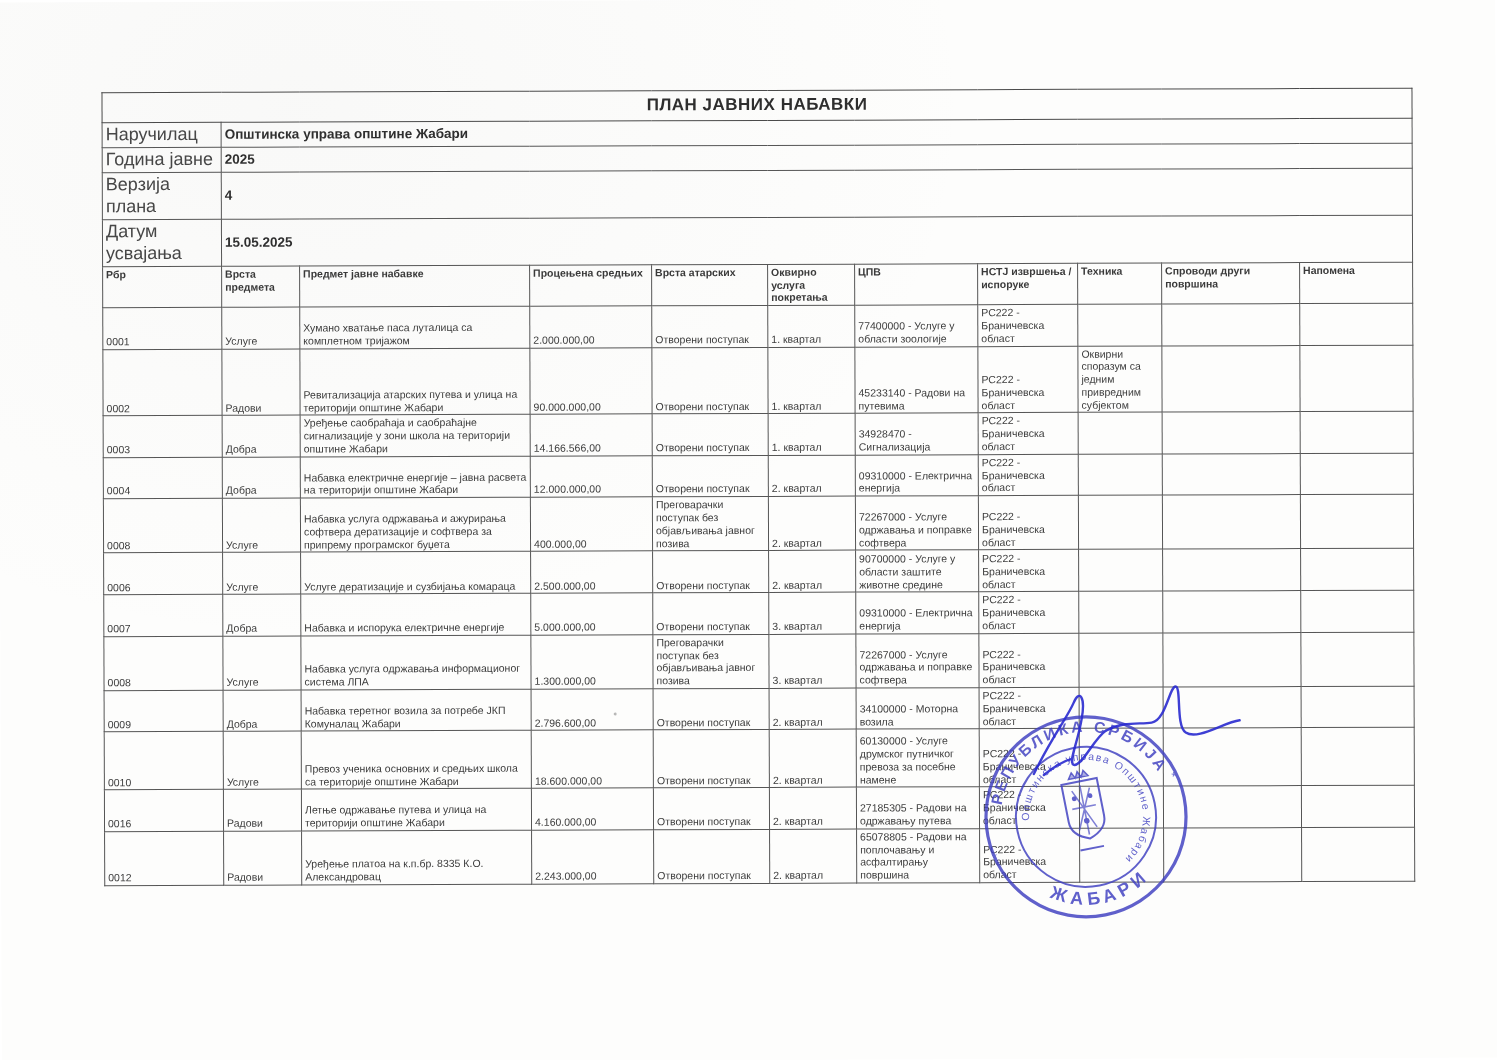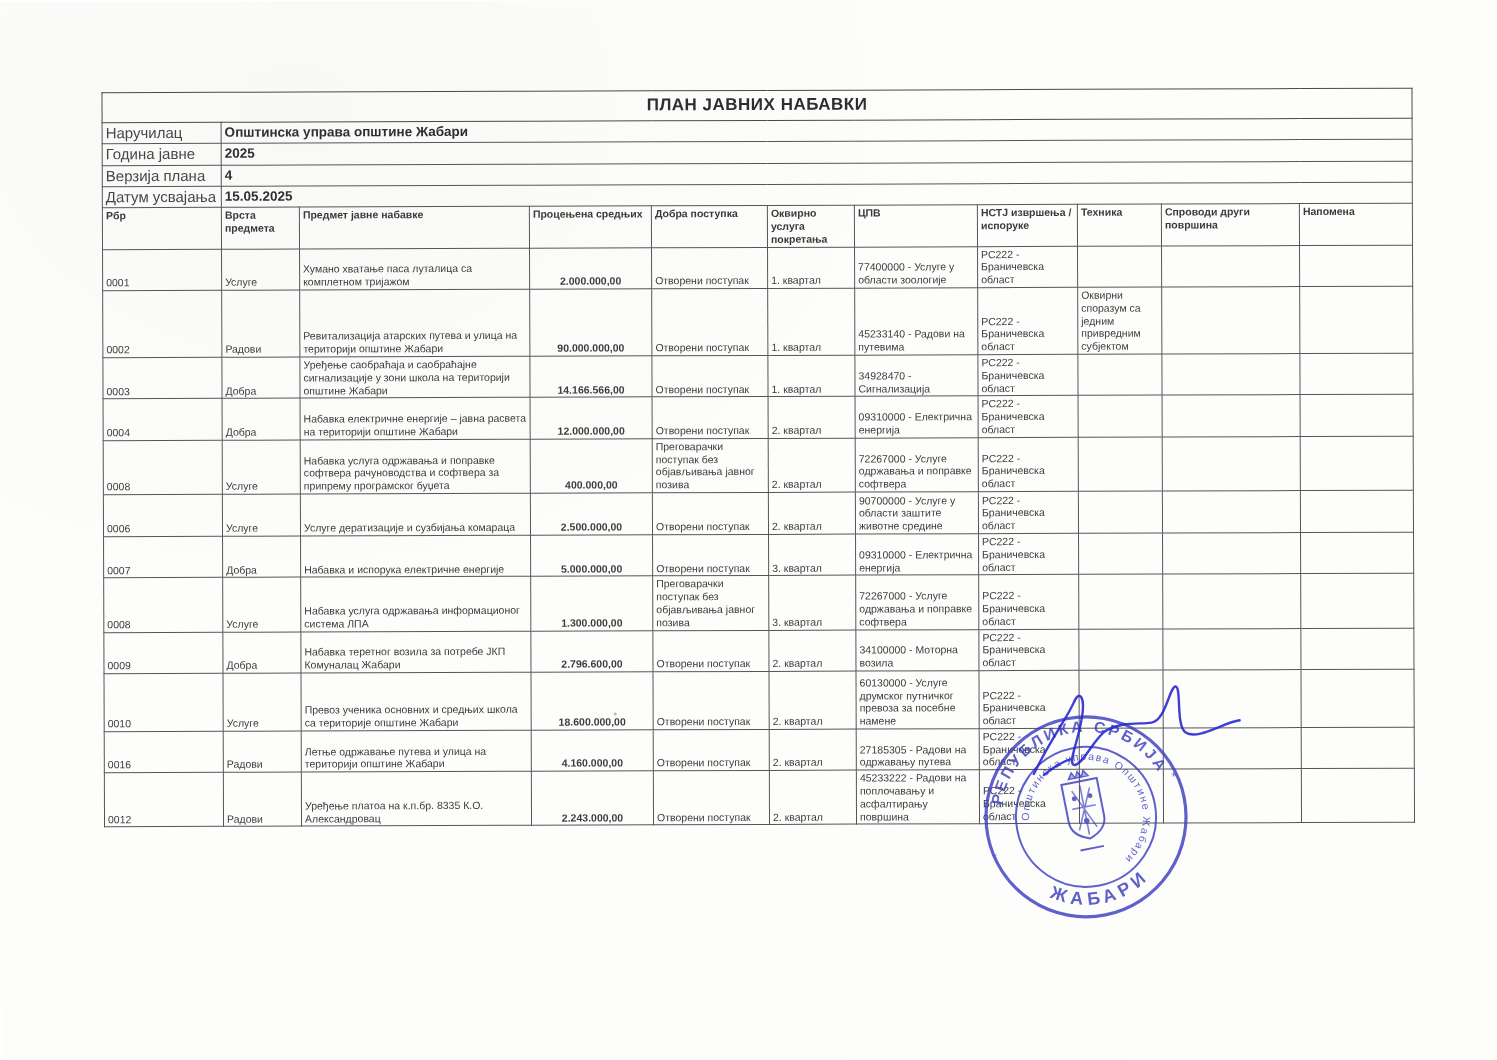--- a/index.html
+++ b/index.html
@@ -41,32 +41,32 @@
     height:30px;
     text-align:center;
     font-weight:bold;
     font-size:17px;
     letter-spacing:.5px;
     color:#2e2e2e;
     vertical-align:middle;
     border:1.5px solid #4a4a4a;
   }
   tr.info-row td { height:20px; vertical-align:middle; }
-  td.info-label { font-size:15px; color:#474747;margin-left:25px; }
+  td.info-label { font-size:18px; color:#474747;margin-left:25px; }
   td.info-value { font-weight:bold; font-size:13.5px; color:#2f2f2f; }
   tr.head-row th {
     height:26px;
     text-align:left;
     vertical-align:top;
     font-weight:bold;
     font-size:10.5px;
     color:#3a3a3a;
   }
   tr.body-row td { vertical-align:bottom; }
-  td.c-value { text-align:center;font-weight:bold; }
+  td.c-value { text-align:left; }
   .stamp-wrap { position:absolute; left:955px; top:680px; width:360px; height:250px; }
   svg text { font-family:"Liberation Sans", sans-serif; }
 </style>
 </head>
 <body>
 
 <div class="sheet">
   <div class="speckle"></div>
 
   <table class="plan-table">
@@ -104,21 +104,21 @@
     <tr class="info-row">
       <td class="info-label">Датум усвајања</td>
       <td class="info-value" colspan="10">15.05.2025</td>
     </tr>
 
     <tr class="head-row">
       <th>Рбр</th>
       <th>Врста предмета</th>
       <th>Предмет јавне набавке</th>
       <th>Процењена средњих</th>
-      <th>Добра поступка</th>
+      <th>Врста атарских</th>
       <th>Оквирно услуга покретања</th>
       <th>ЦПВ</th>
       <th>НСТЈ извршења / испоруке</th>
       <th>Техника</th>
       <th>Спроводи други површина</th>
       <th>Напомена</th>
     </tr>
 
     <tr class="body-row" style="height:24px">
       <td class="c-id">0001</td>
@@ -172,21 +172,21 @@
       <td>09310000 - Електрична енергија</td>
       <td>РС222 - Браничевска област</td>
       <td></td>
       <td></td>
       <td></td>
     </tr>
 
     <tr class="body-row" style="height:45px">
       <td class="c-id">0008</td>
       <td>Услуге</td>
-      <td>Набавка услуга одржавања и поправке софтвера рачуноводства и софтвера за припрему програмског буџета</td>
+      <td>Набавка услуга одржавања и ажурирања софтвера дератизације и софтвера за припрему програмског буџета</td>
       <td class="c-value">400.000,00</td>
       <td>Преговарачки поступак без објављивања јавног позива</td>
       <td>2. квартал</td>
       <td>72267000 - Услуге одржавања и поправке софтвера</td>
       <td>РС222 - Браничевска област</td>
       <td></td>
       <td></td>
       <td></td>
     </tr>
 
@@ -274,21 +274,21 @@
       <td></td>
     </tr>
 
     <tr class="body-row" style="height:42px">
       <td class="c-id">0012</td>
       <td>Радови</td>
       <td>Уређење платоа на к.п.бр. 8335 К.О. Александровац</td>
       <td class="c-value">2.243.000,00</td>
       <td>Отворени поступак</td>
       <td>2. квартал</td>
-      <td>45233222 - Радови на поплочавању и асфалтирању површина</td>
+      <td>65078805 - Радови на поплочавању и асфалтирању површина</td>
       <td>РС222 - Браничевска област</td>
       <td></td>
       <td></td>
       <td></td>
     </tr>
   </tbody>
     </table>
 
   <div class="stamp-wrap">
     <svg width="360" height="250" viewBox="0 0 360 250">

